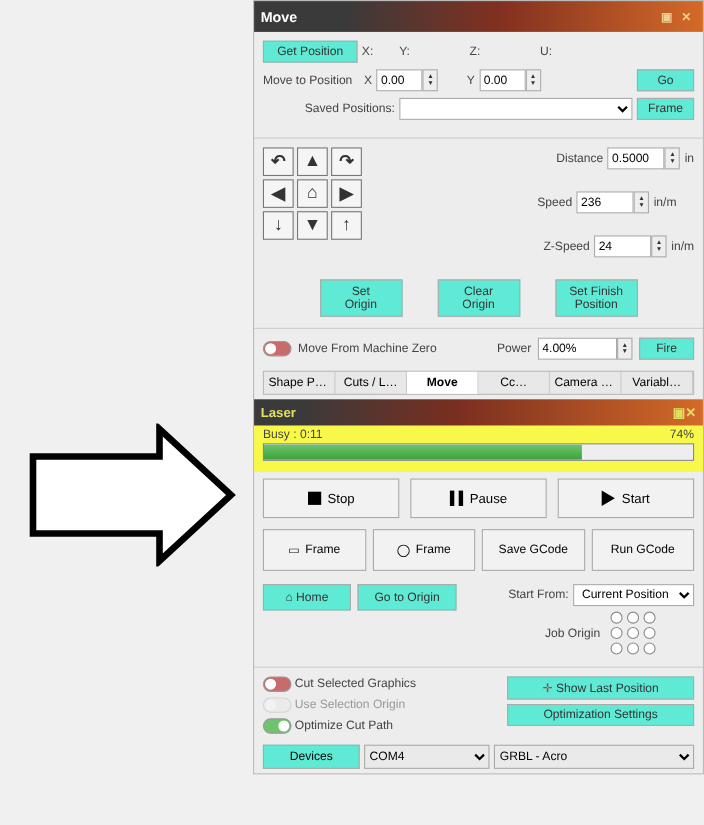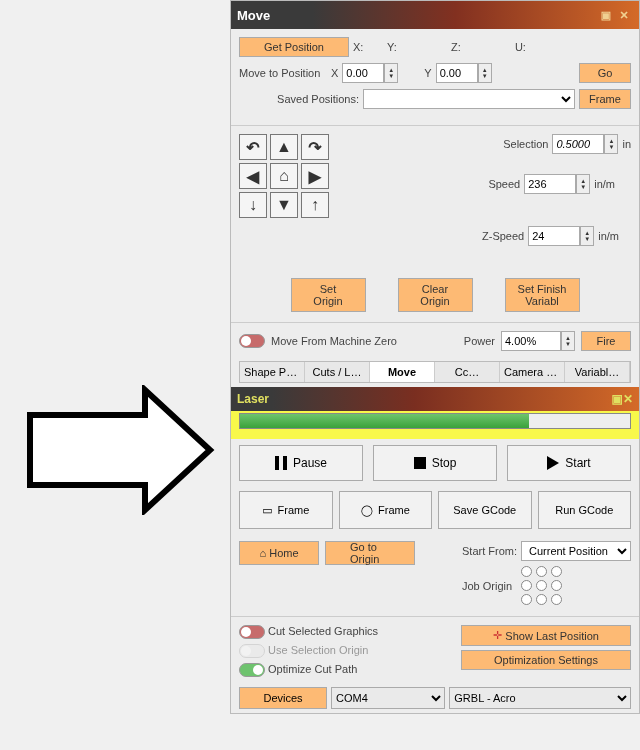--- a/index.html
+++ b/index.html
@@ -6,21 +6,21 @@
   body { margin: 0; background: #f0f0f0; width: 640px; height: 750px; overflow: hidden; position: relative; }
   .app { position: absolute; left: 230px; top: 0; width: 410px; background: #ededed; border: 1px solid #bbb; }
 
   .titlebar { height: 28px; background: linear-gradient(90deg, #3a3a3a 20%, #823020 55%, #d46a28 100%); color: #fff; display: flex; align-items: center; padding: 0 6px; font-size: 13px; font-weight: bold; }
   .titlebar .spacer { flex: 1; }
   .titlebar .winbtn { width: 18px; height: 18px; display: flex; align-items: center; justify-content: center; font-size: 11px; color: #f0d090; cursor: pointer; }
 
   .section { padding: 8px 8px 6px 8px; font-size: 11px; color: #333; }
   .section.bt { border-top: 1px solid #ccc; margin-top: 4px; }
 
-  .btn { background: #fdba74; border: 1px solid #aaa; padding: 3px 24px; font-size: 11px; cursor: pointer; display: inline-flex; align-items: center; justify-content: center; }
+  .btn { background: #5eead4; border: 1px solid #aaa; padding: 3px 12px; font-size: 11px; cursor: pointer; display: inline-flex; align-items: center; justify-content: center; }
   .num { border: 1px solid #aaa; background: #fff; height: 20px; font-size: 11px; padding: 0 3px; }
   .spin { width: 14px; height: 20px; border: 1px solid #aaa; display: inline-flex; flex-direction: column; justify-content: center; align-items: center; font-size: 6px; line-height: 6px; background: #eee; }
   .spinpair { display: inline-flex; vertical-align: middle; }
 
   .row { display: flex; align-items: center; gap: 4px; margin-bottom: 6px; }
   .lbl { font-size: 11px; color: #444; }
 
   .jog { display: grid; grid-template-columns: repeat(3, 28px); grid-template-rows: repeat(3, 26px); gap: 3px; }
   .jbtn { border: 1px solid #777; background: #f5f5f5; display: flex; align-items: center; justify-content: center; font-size: 16px; font-weight: bold; cursor: pointer; }
 
@@ -120,62 +120,62 @@
       <div class="jbtn">◀</div>
       <div class="jbtn">⌂</div>
       <div class="jbtn">▶</div>
       <div class="jbtn">↓</div>
       <div class="jbtn">▼</div>
       <div class="jbtn">↑</div>
     </div>
     <div style="flex:1"></div>
     <div style="display:flex;flex-direction:column;gap:4px;align-items:flex-end">
       <div class="row" style="margin:0">
-        <span class="lbl">Selection</span>
+        <span class="lbl">Distance</span>
         <span class="spinpair">
-            <input class="num" style="width: 52px; font-style: italic;" value="0.5000">
+            <input class="num" style="width: 52px;" value="0.5000">
             <span class="spin">▲<br>▼</span>
           </span>
         <span class="lbl">in</span>
       </div>
       <div class="row" style="margin:16px">
         <span class="lbl">Speed</span>
         <span class="spinpair">
             <input class="num" style="width: 52px;" value="236">
             <span class="spin">▲<br>▼</span>
           </span>
         <span class="lbl">in/m</span>
       </div>
-      <div class="row" style="margin:12px">
+      <div class="row" style="margin:0">
         <span class="lbl">Z-Speed</span>
         <span class="spinpair">
             <input class="num" style="width: 52px;" value="24">
             <span class="spin">▲<br>▼</span>
           </span>
         <span class="lbl">in/m</span>
       </div>
     </div>
   </div>
 
   <div class="section" style="display:flex;justify-content:center;gap:32px;padding-top:14px">
     <span class="btn" style="width:75px;height:34px;white-space:pre;text-align:center">Set
 Origin</span>
     <span class="btn" style="width:75px;height:34px;white-space:pre;text-align:center">Clear
 Origin</span>
     <span class="btn" style="width:75px;height:34px;white-space:pre;text-align:center">Set Finish
-Variabl</span>
+Position</span>
   </div>
 
   <div class="section bt" style="display:flex;align-items:center;gap:6px">
     <span class="toggle red"></span>
     <span class="lbl">Move From Machine Zero</span>
     <span style="flex:1"></span>
     <span class="lbl">Power</span>
     <span class="spinpair">
-        <input class="num" style="width: 60px;" value="4.00%">
+        <input class="num" style="width: 72px;" value="4.00%">
         <span class="spin">▲<br>▼</span>
       </span>
     <span class="btn" style="width:50px">Fire</span>
   </div>
 
   <div class="tabs">
     <div class="tab">Shape Prop…</div>
     <div class="tab">Cuts / L…</div>
     <div class="tab active">Move</div>
     <div class="tab">Cc…</div>
@@ -184,33 +184,39 @@
   </div>
 
   <div class="laserbar">
     <span>Laser</span>
     <span class="spacer"></span>
     <span class="winbtn">▣</span>
     <span class="winbtn">✕</span>
   </div>
 
   <div class="highlight">
+    <div class="busyrow">
+      <span>Busy :</span>&nbsp;
+      <span>0:11</span>
+      <span style="flex:1"></span>
+      <span>74%</span>
+    </div>
     <div class="progress">
       <div class="prog-fill" id="progfill" style="width: 74%;"></div>
     </div>
   </div>
 
   <div class="bigbtns">
+    <div class="bigbtn">
+        <span class="icon stop-ic"></span>
+        <span>Stop</span>
+      </div>
     <div class="bigbtn">
         <span class="icon pause-ic"></span>
         <span>Pause</span>
-      </div>
-    <div class="bigbtn">
-        <span class="icon stop-ic"></span>
-        <span>Stop</span>
       </div>
     <div class="bigbtn">
         <span class="icon play-ic"></span>
         <span>Start</span>
       </div>
   </div>
 
   <div class="grid4">
     <div class="mbtn">
         <span>▭</span>
@@ -226,21 +232,21 @@
 
   <div class="section" style="display:flex;align-items:flex-start;gap:6px">
     <span class="btn" style="width:80px;height:24px"><span>⌂</span>&nbsp;<span>Home</span></span>
     <span class="btn" style="width:90px;height:24px">Go to Origin</span>
     <span style="flex:1"></span>
     <div style="text-align:right">
       <div class="row" style="margin:0;justify-content:flex-end">
         <span class="lbl">Start From:</span>
         <select class="num" style="width:110px;height:20px"><option>Current Position</option></select>
       </div>
-      <div class="row" style="margin:4px 0 0 0;justify-content:flex-start;align-items:center">
+      <div class="row" style="margin:4px 0 0 0;justify-content:center;align-items:center">
         <span class="lbl">Job Origin</span>
         <span style="display:grid;grid-template-columns:repeat(3,14px);gap:1px;margin-left:4px">
           <span class="radio"></span>
             <span class="radio"></span>
             <span class="radio"></span>
           <span class="radio"></span>
             <span class="radio"></span>
             <span class="radio"></span>
           <span class="radio"></span>
             <span class="radio"></span>

